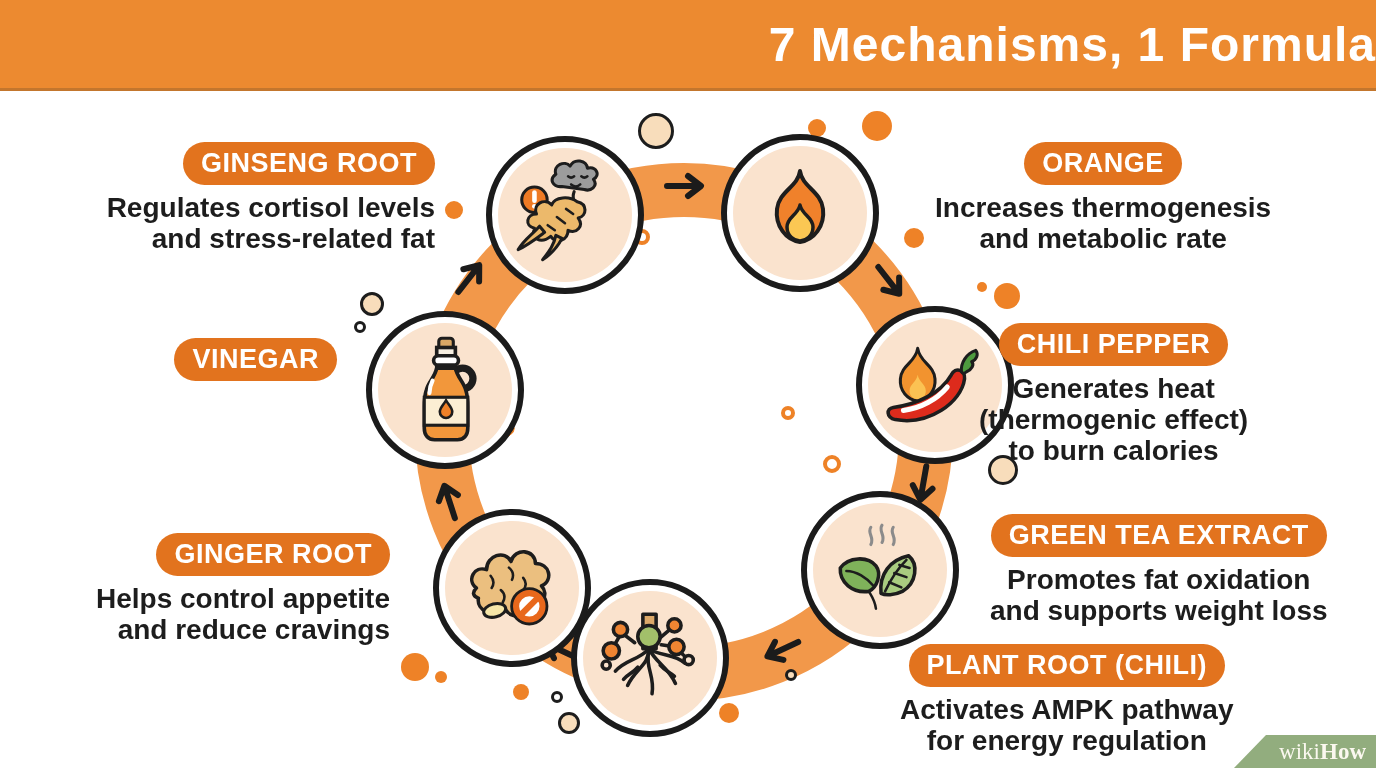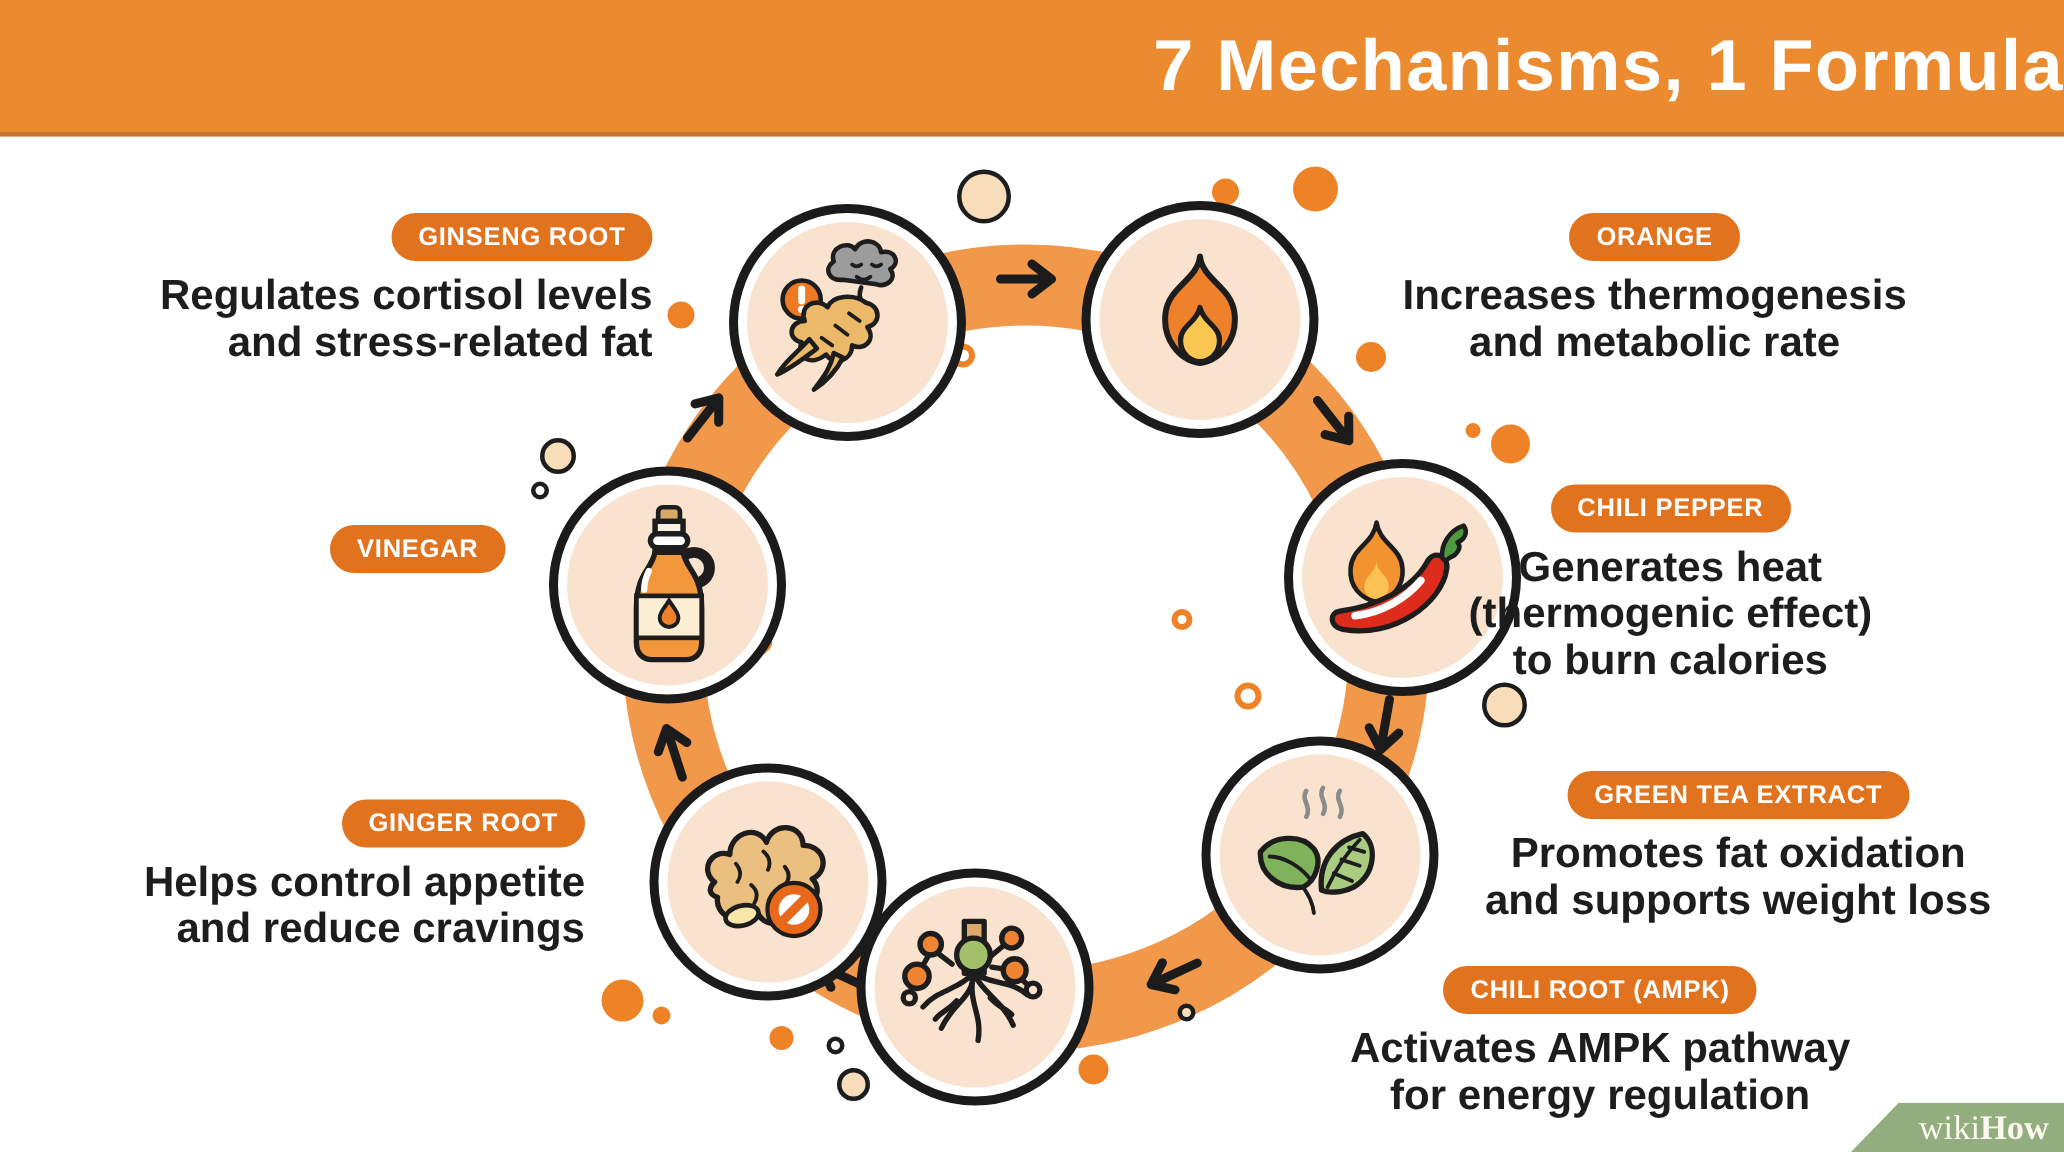--- a/index.html
+++ b/index.html
@@ -39,21 +39,21 @@
   .dot-p{background:#F8DDBB;border:3px solid #1d1d1d;border-radius:50%;}
   .dot-or{border:4px solid #EE8227;border-radius:50%;background:transparent;}
   .dot-kr{border:3px solid #1d1d1d;border-radius:50%;background:#fff;}
   .dot-cr{border:5px solid #EE8227;border-radius:50%;border-right-color:transparent;transform:rotate(-40deg);}
   
   .label-group{position:absolute;z-index:5;}
   .label-group.right{text-align:right;}
   .label-group.left{text-align:center;}
   .pill{
     display:inline-block;background:#E2731E;color:#ffffff;
-    font-size:17px;font-weight:800;letter-spacing:.5px;
+    font-size:27px;font-weight:800;letter-spacing:.5px;
     padding:6px 18px;border-radius:26px;margin-bottom:7px;
   }
   .desc{
     font-size:28px;font-weight:700;color:#1d1d1d;line-height:31px;
     white-space:pre-line;
   }
   
   .wikihow{
     position:absolute;right:0;bottom:0;width:142px;height:33px;z-index:11;
     background:#92AD7E;
@@ -232,32 +232,32 @@
 to burn calories</div>
 </div>
 
 <div class="label-group left" style="top:514px;left:990px">
   <span class="pill">GREEN TEA EXTRACT</span>
   <div class="desc">Promotes fat oxidation
 and supports weight loss</div>
 </div>
 
 <div class="label-group left" style="top:644px;left:900px">
-  <span class="pill">CHILI ROOT (AMPK)</span>
+  <span class="pill">PLANT ROOT (CHILI)</span>
   <div class="desc">Activates AMPK pathway
 for energy regulation</div>
 </div>
 
 <div class="label-group right" style="top:533px;right:986px">
   <span class="pill">GINGER ROOT</span>
   <div class="desc">Helps control appetite
 and reduce cravings</div>
 </div>
 
-<div class="label-group right" style="top:350px;right:1039px">
+<div class="label-group right" style="top:338px;right:1039px">
   <span class="pill">VINEGAR</span>
 </div>
 
 <div class="wikihow">
   <span class="wiki">wiki</span>
     <span class="how">How</span>
 </div>
 
 <div class="dot dot-s" style="left: 445px; top: 201px; width: 18px; height: 18px;"></div>
 <div class="dot dot-p" style="left: 638px; top: 113px; width: 36px; height: 36px;"></div>

